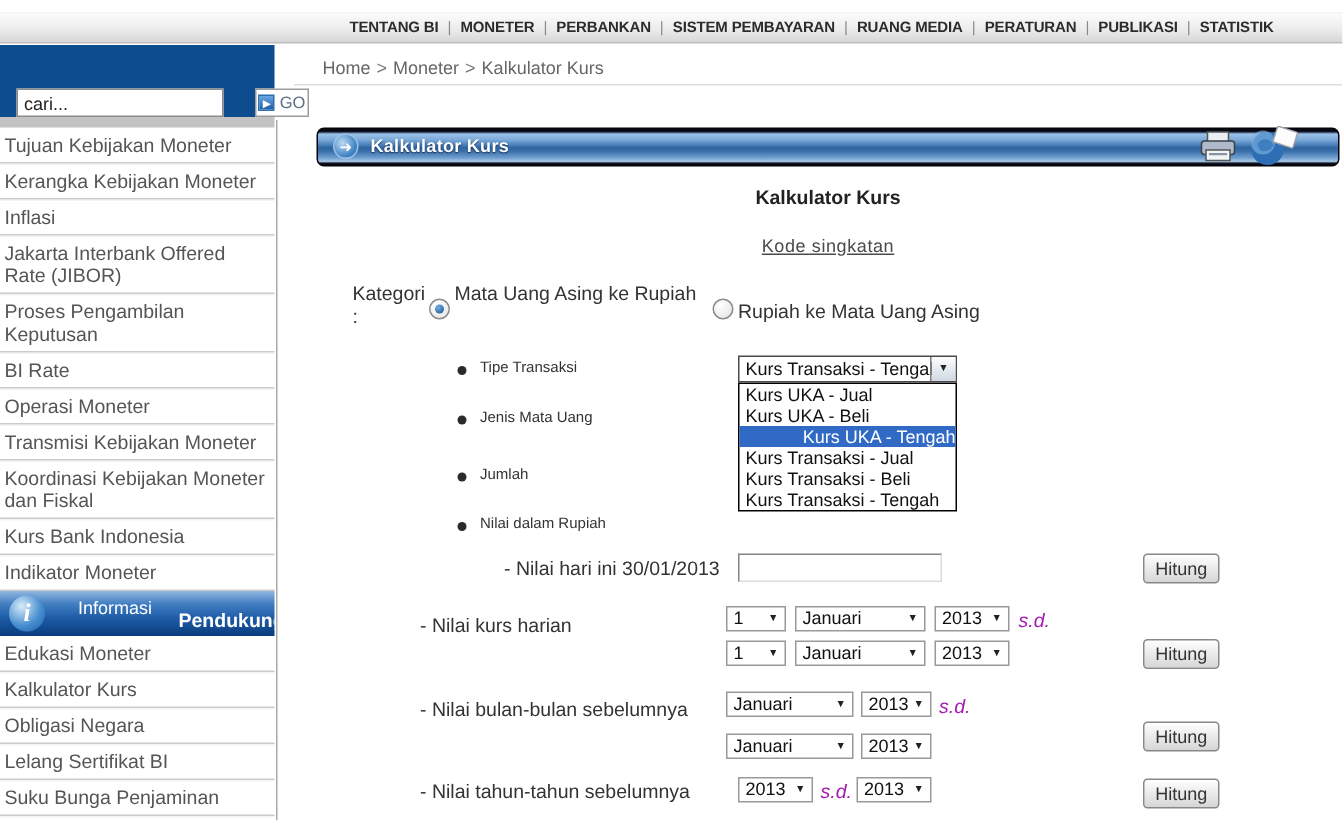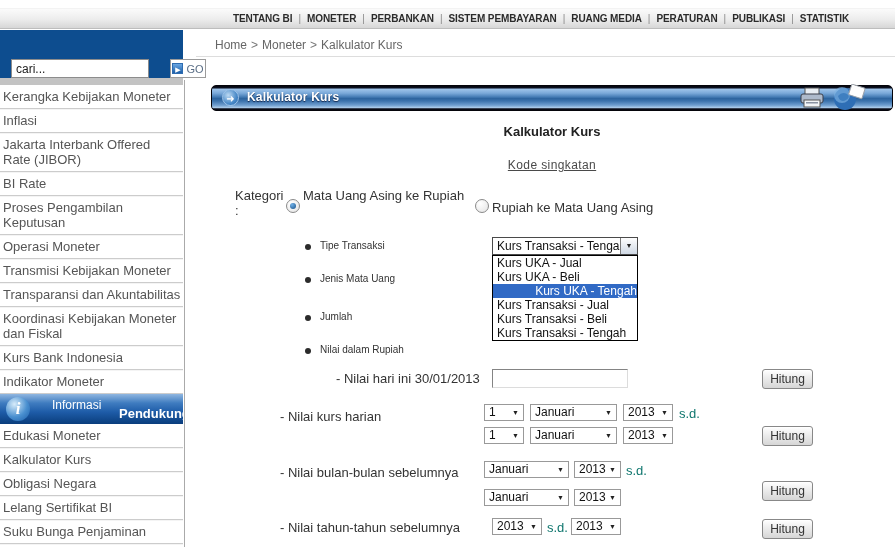--- a/index.html
+++ b/index.html
@@ -77,21 +77,21 @@
   .radio{position:absolute;width:12px;height:12px;border-radius:50%;border:1px solid #8a8a8a;
     background:radial-gradient(circle at 35% 30%,#fff,#e3e3e3);box-sizing:content-box;cursor:pointer;}
   .radio.checked::after{
     content:"";position:absolute;left:3px;top:3px;width:6px;height:6px;border-radius:50%;
     background:radial-gradient(circle at 35% 30%,#6fb0e8,#174f86);
   }
   .radio-label{position:absolute;font-size:13px;color:#333;cursor:pointer;}
   .bullet{position:absolute;width:6px;height:6px;border-radius:50%;background:#2b2b2b;}
   .fld-label{position:absolute;font-size:10px;color:#333;}
   .dash-label{position:absolute;font-size:13px;color:#333;}
-  .sd{position:absolute;font-size:13px;color:#0f766e;}
+  .sd{position:absolute;font-size:13px;color:#a21caf;font-style:italic;}
   
   .bigsel{
     position:absolute;left:492px;top:237px;width:146px;height:18px;background:#fff;border:1px solid #4a4a4a;
     box-sizing:border-box;cursor:pointer;
   }
   .bigsel-txt{position:absolute;left:4px;top:1px;font-size:12px;line-height:15px;color:#111;white-space:nowrap;}
   .bigsel-btn{
     position:absolute;right:0;top:0;width:16px;height:16px;border-left:1px solid #7a7a7a;
     background:linear-gradient(180deg,#fdfdfd,#cfd8e4);text-align:center;font-size:7px;line-height:16px;color:#222;
   }
@@ -144,28 +144,28 @@
 <div class="side-blue"></div>
 <input class="side-search" value="cari..." style="">
 <div class="go-btn">
   <span class="go-ic">▶</span>
   <span class="go-txt">GO</span>
 </div>
 <div class="side-strip"></div>
 <div class="side-vline"></div>
 
 <ul class="side-menu" id="sidemenu">
+    <li>Tujuan Kebijakan Moneter</li>
     <li>Kerangka Kebijakan Moneter</li>
     <li>Inflasi</li>
     <li>Jakarta Interbank Offered Rate (JIBOR)</li>
+    <li>Proses Pengambilan Keputusan</li>
     <li>BI Rate</li>
-    <li>Proses Pengambilan Keputusan</li>
     <li>Operasi Moneter</li>
     <li>Transmisi Kebijakan Moneter</li>
-    <li>Transparansi dan Akuntabilitas</li>
     <li>Koordinasi Kebijakan Moneter dan Fiskal</li>
     <li>Kurs Bank Indonesia</li>
     <li>Indikator Moneter</li>
     <div class="info-hdr">
       <span class="info-ic">i</span>
       <span class="info-w1">Informasi</span>
       <span class="info-w2">Pendukung</span>
     </div>
     <li>Edukasi Moneter</li>
     <li>Kalkulator Kurs</li>

